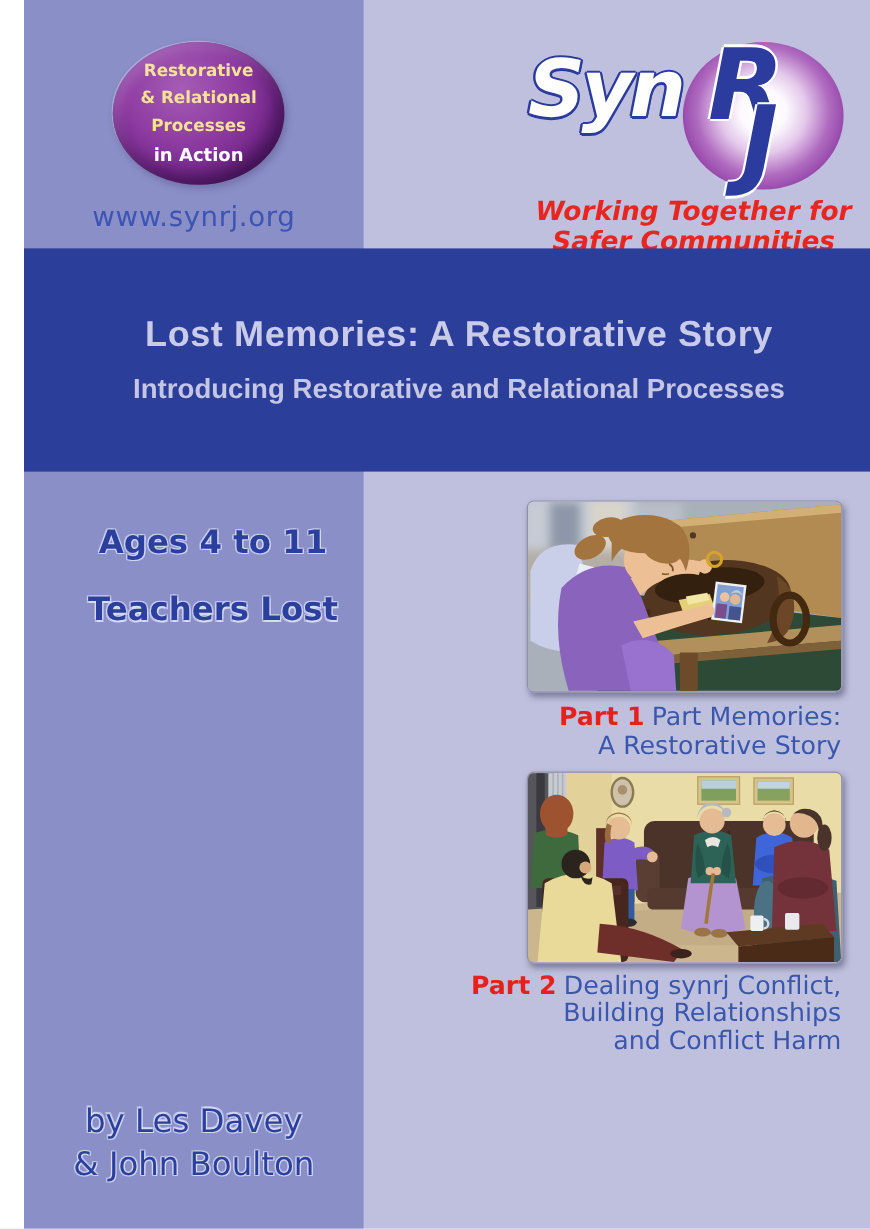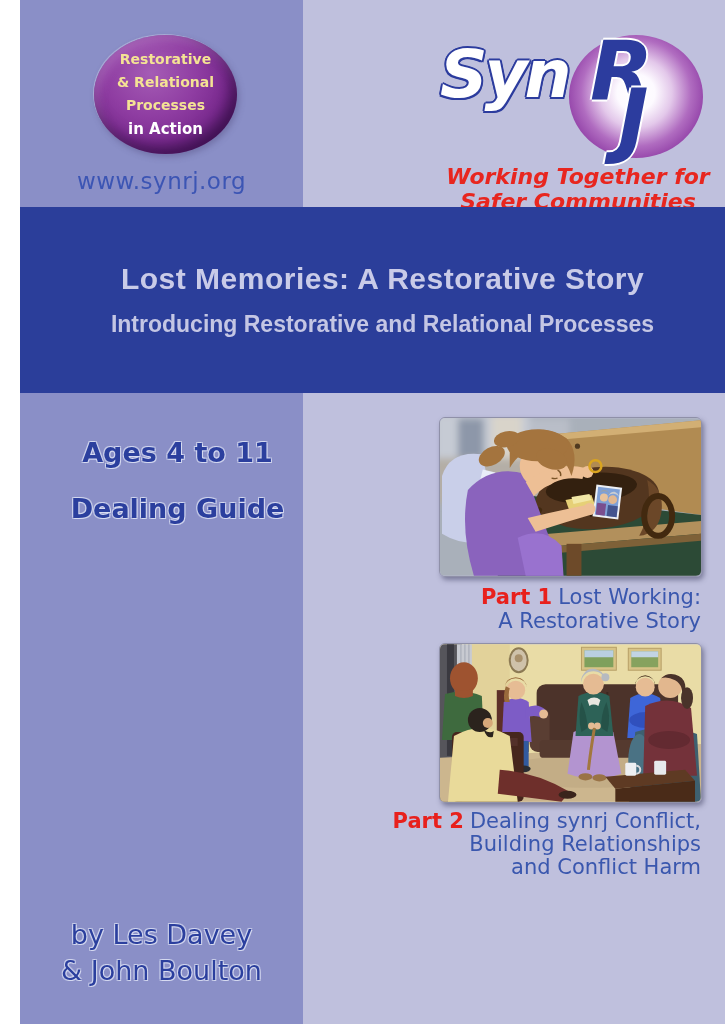--- a/index.html
+++ b/index.html
@@ -85,21 +85,21 @@
     <div class="logo-syn">Syn</div>
     <div class="tagline">Working Together for Safer Communities</div>
   </div>
 
   <div class="banner">
     <div class="banner-title">Lost Memories: A Restorative Story</div>
     <div class="banner-subtitle">Introducing Restorative and Relational Processes</div>
   </div>
 
   <div class="sb-heading age">Ages 4 to 11</div>
-  <div class="sb-heading guide">Dealing Guide</div>
+  <div class="sb-heading guide">Teachers Lost</div>
 
   <div class="figure fig1">
     <svg viewBox="0 0 262 158" xmlns="http://www.w3.org/2000/svg">
       <defs>
         <filter id="f1b" x="-20%" y="-20%" width="140%" height="140%">
             <feGaussianBlur stdDeviation="4"></feGaussianBlur>
           </filter>
       </defs>
       <rect width="262" height="158" fill="#a9b0ba"></rect>
       <g filter="url(#f1b)">
@@ -158,21 +158,21 @@
         <ellipse cx="52" cy="38" rx="14" ry="9" fill="#a4743e" transform="rotate(-28 52 38)"></ellipse>
         <ellipse cx="67" cy="21" rx="13" ry="8" fill="#a4743e" transform="rotate(-12 67 21)"></ellipse>
         <ellipse cx="112" cy="41" rx="16" ry="10" fill="#a4743e" transform="rotate(18 112 41)"></ellipse>
         <path d="M118,52 q4,2 3,6" stroke="#7a5428" stroke-width="1.5" fill="none"></path>
         <path d="M112,60 q4,1 6,0" stroke="#7a5428" stroke-width="1.2" fill="none"></path>
       </g>
     </svg>
   </div>
 
   <div class="caption cap1">
-    <div><span class="part-label">Part 1</span><span>Lost Working:</span></div>
+    <div><span class="part-label">Part 1</span><span>Part Memories:</span></div>
     <div>A Restorative Story</div>
   </div>
 
   <div class="figure fig2">
     <svg viewBox="0 0 262 158" xmlns="http://www.w3.org/2000/svg">
       <rect width="262" height="158" fill="#e9dca6"></rect>
       <rect x="26" y="0" width="44" height="120" fill="#e2d29a"></rect>
       <g>
         <rect x="0" y="0" width="22" height="158" fill="#56555b"></rect>
         <rect x="7" y="0" width="7" height="112" fill="#3a3940"></rect>

